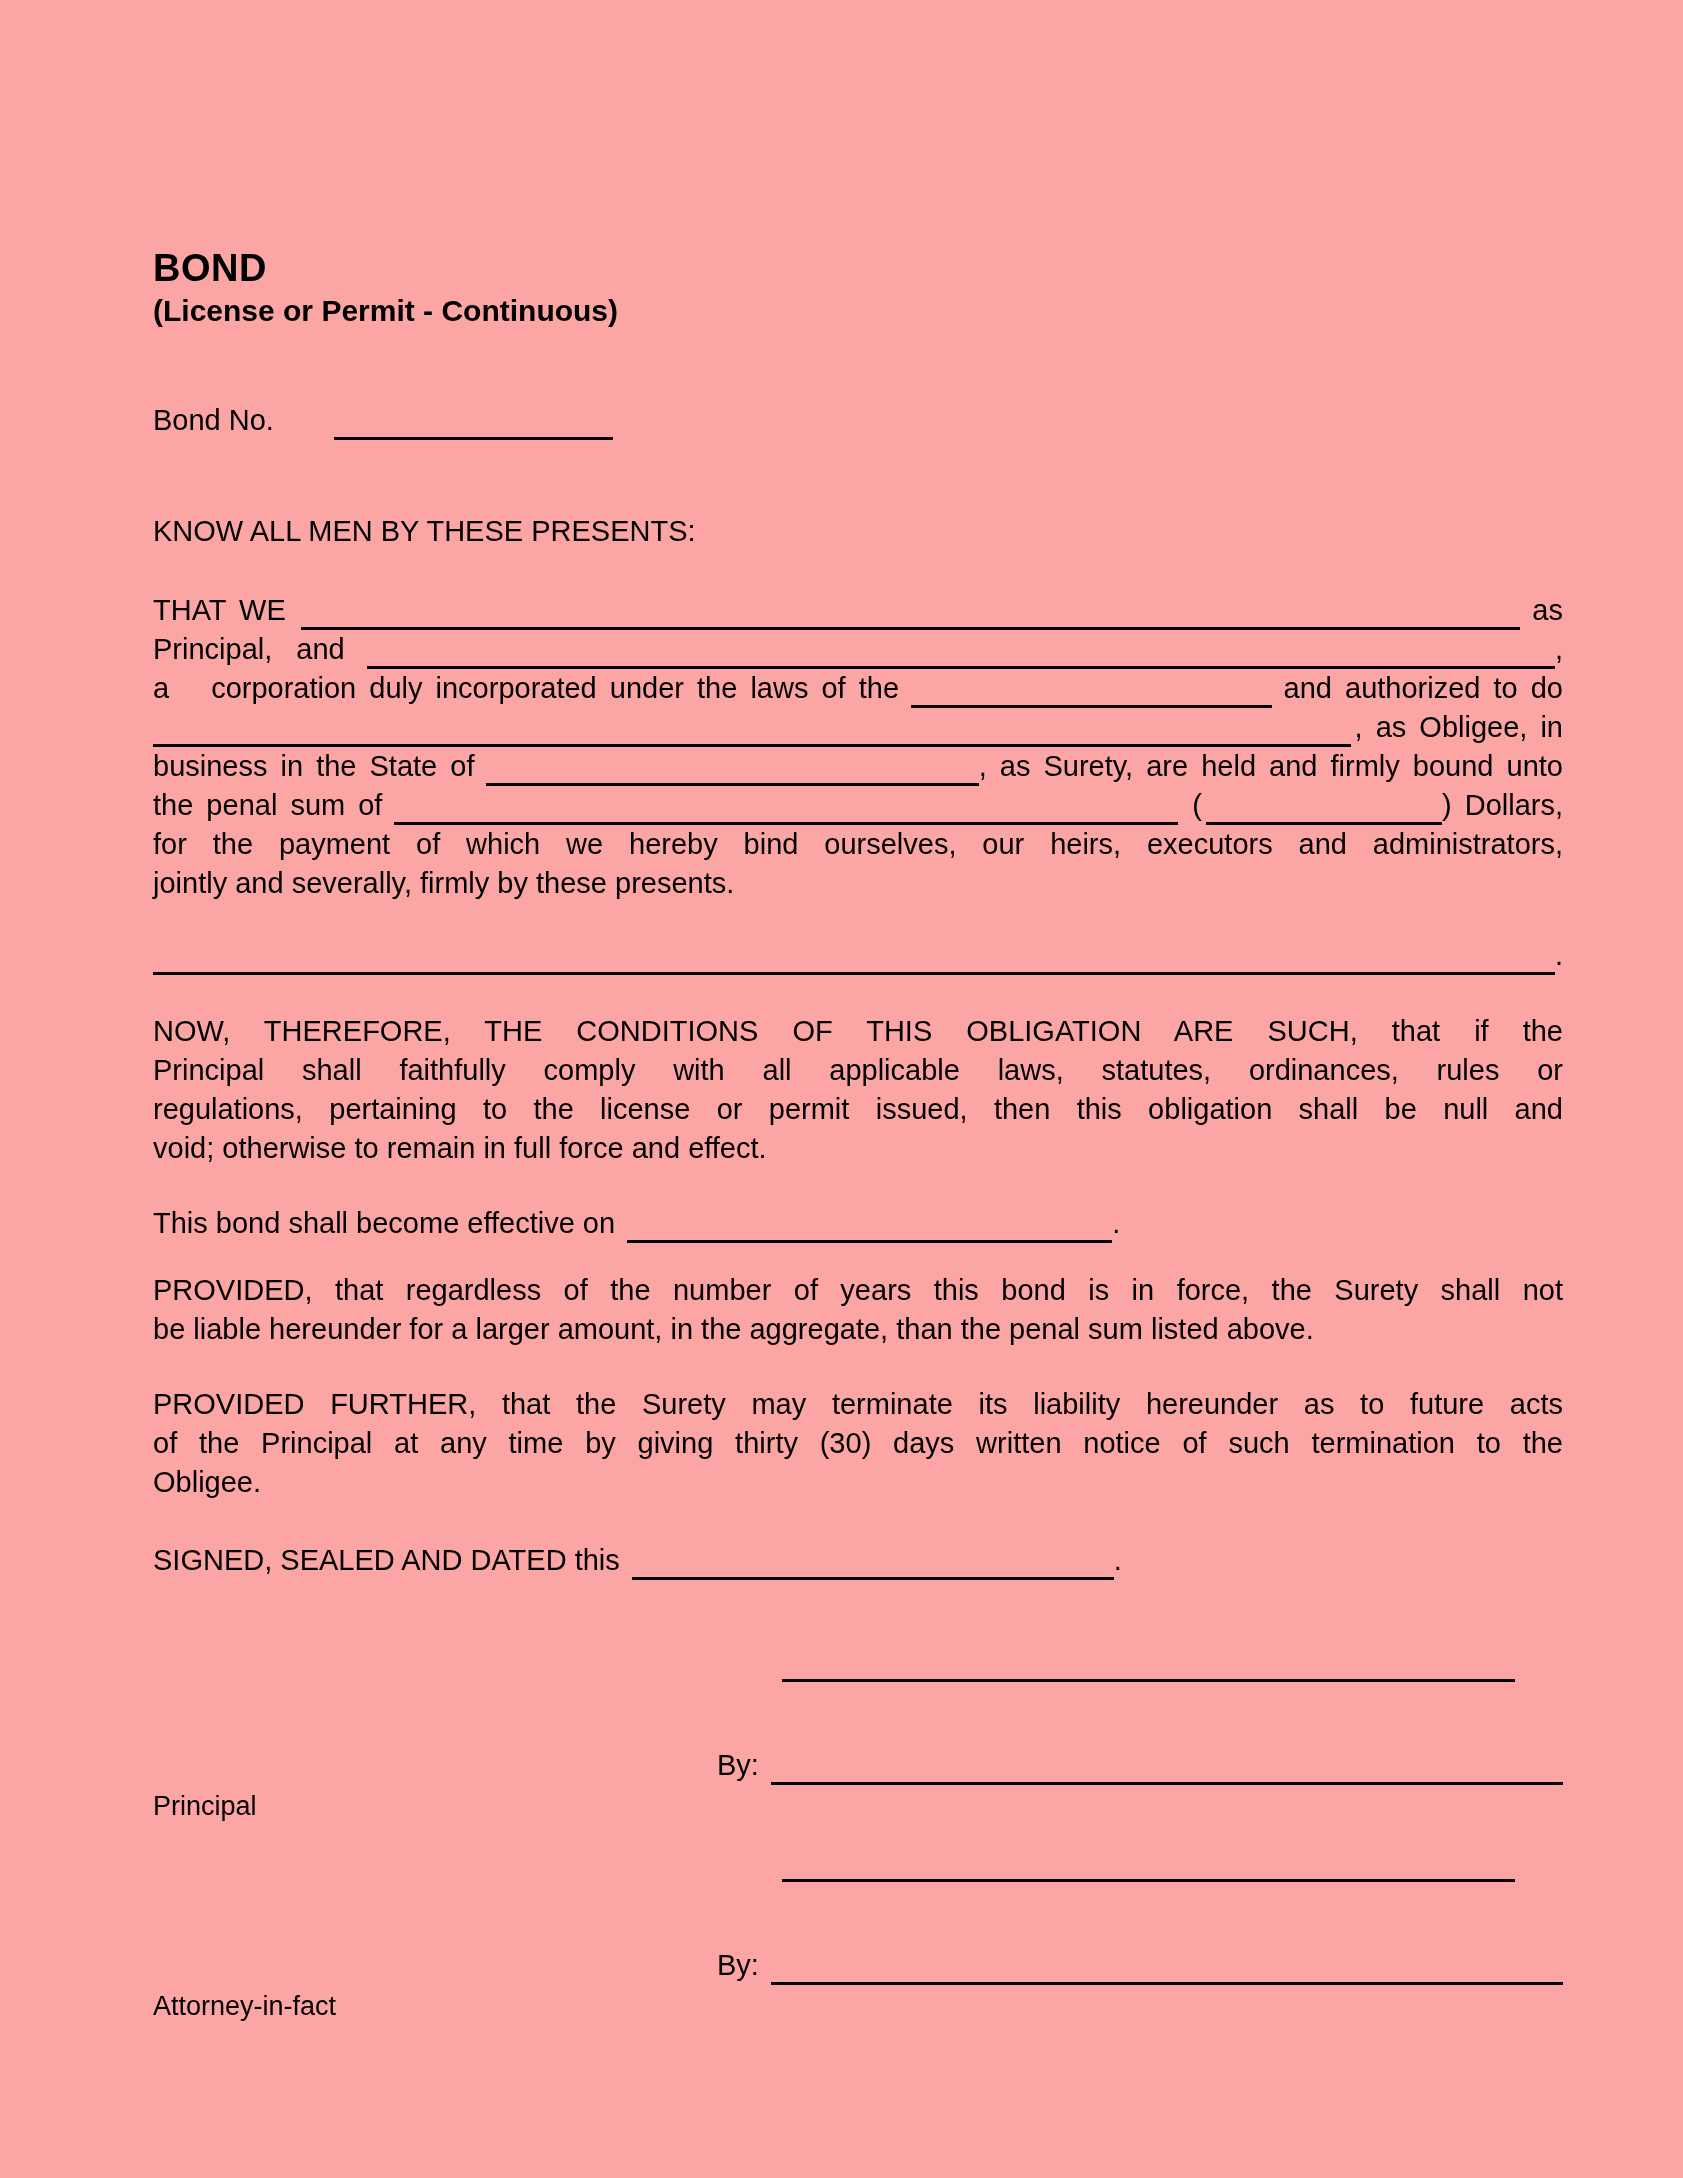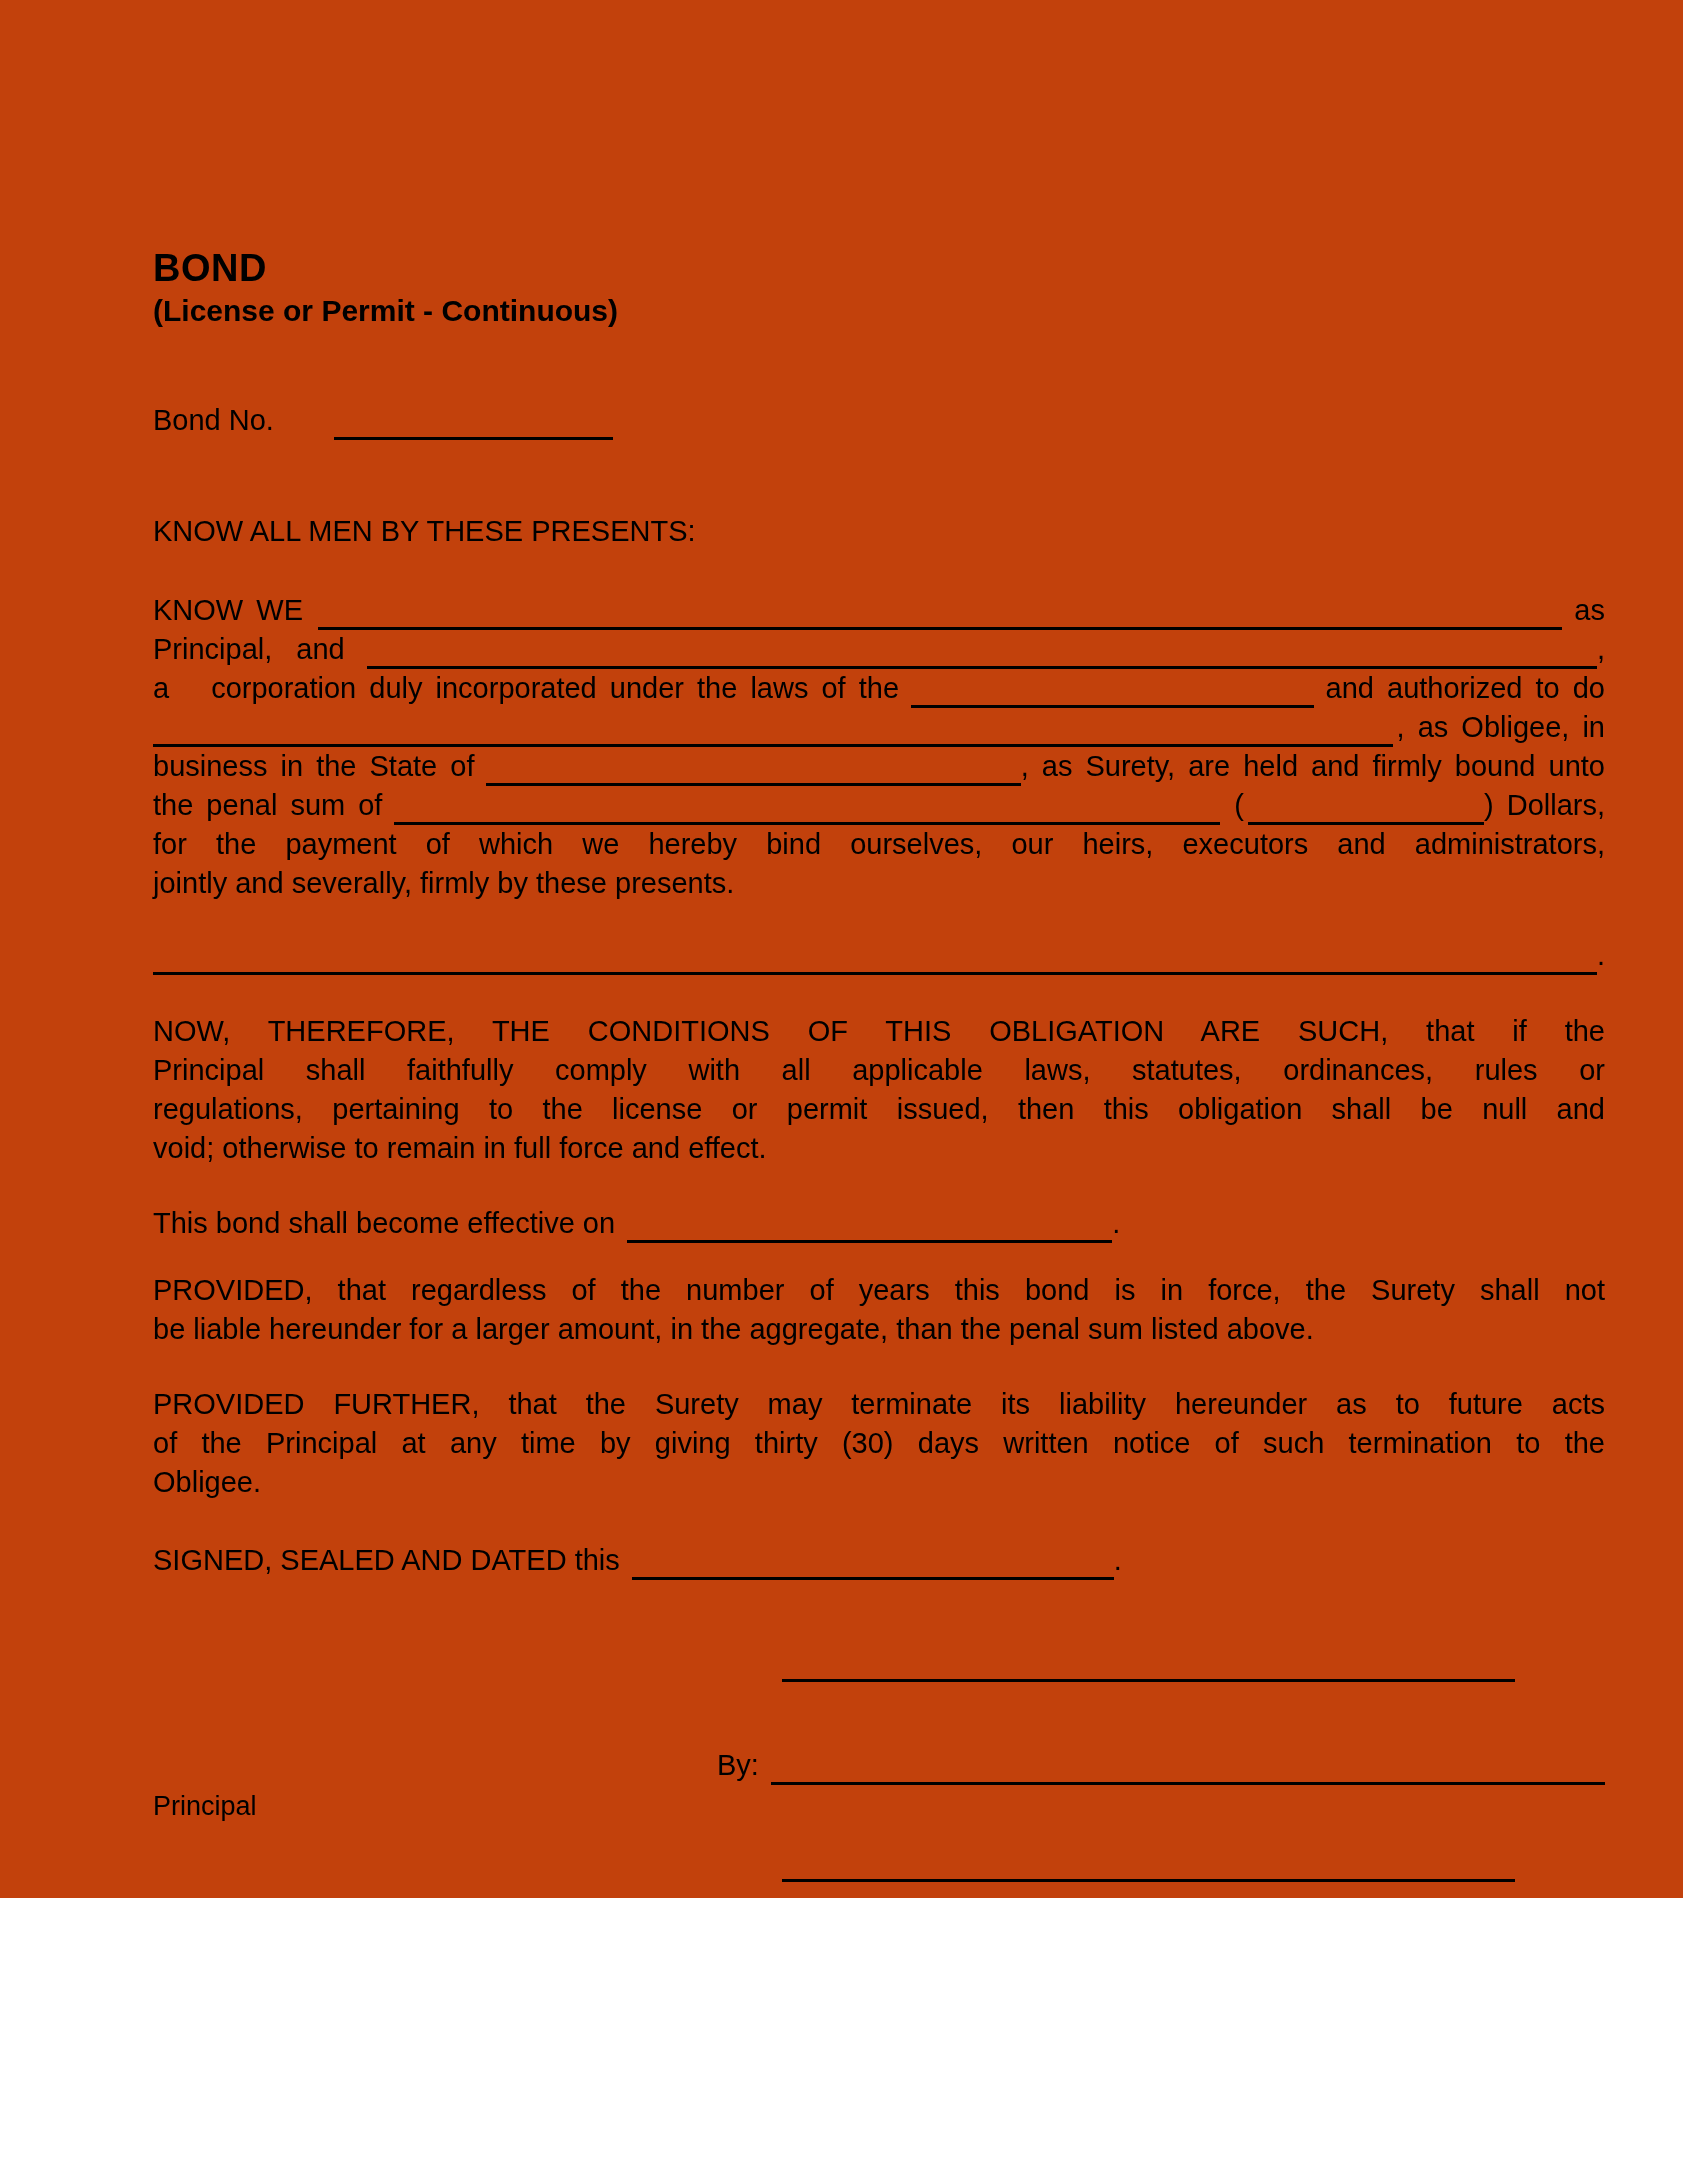--- a/index.html
+++ b/index.html
@@ -1,25 +1,25 @@
 <!DOCTYPE html>
 <html><head>
 <meta charset="utf-8">
 <style>
   html, body { margin: 0; padding: 0; background: #ffffff; }
   .page {
     position: relative;
     width: 1683px;
-    height: 1898px;
-    background: #c2410c;
+    height: 2178px;
+    background: #fca5a5;
     color: #000000;
     font-family: "Liberation Sans", "DejaVu Sans", sans-serif;
     font-size: 29px;
     line-height: 39px;
-    padding: 245px 78px 0 153px;
+    padding: 245px 120px 0 153px;
     box-sizing: border-box;
     overflow: hidden;
   }
   .title    { font-size: 38px; font-weight: 700; line-height: 46px; letter-spacing: 0.5px; }
   .subtitle { font-size: 30px; font-weight: 700; line-height: 40px; }
 
   .bondno { margin-top: 70px; gap: 48px; }
   .know   { margin-top: 72px; }
 
   .fl { display: flex; }
@@ -72,21 +72,21 @@
 
   <div class="fl bondno">
     <span class="t">Bond No.</span>
     <span class="blank w282 ml12"></span>
   </div>
 
   <div class="know">KNOW ALL MEN BY THESE PRESENTS:</div>
 
   <div class="p1">
     <div class="fl ws">
-      <span class="t">KNOW WE</span>
+      <span class="t">THAT WE</span>
       <span class="blank grow ml15 mr12"></span>
       <span class="t">as</span>
     </div>
     <div class="fl ws">
       <span class="t">Principal,</span>
       <span class="t ml24">and</span>
       <span class="blank grow ml22"></span>
       <span class="t">,</span>
     </div>
     <div class="fl ws">

